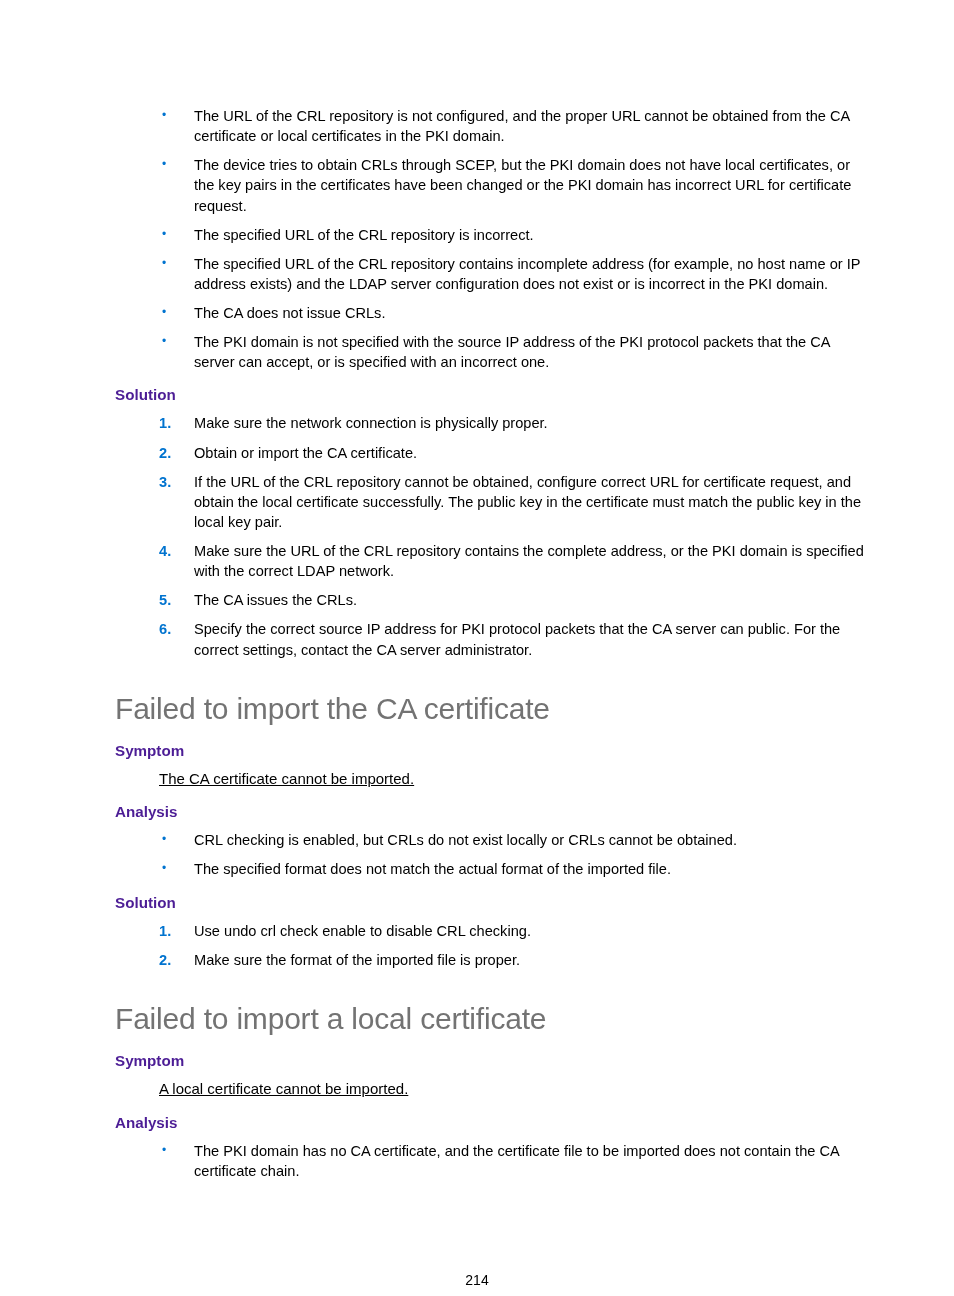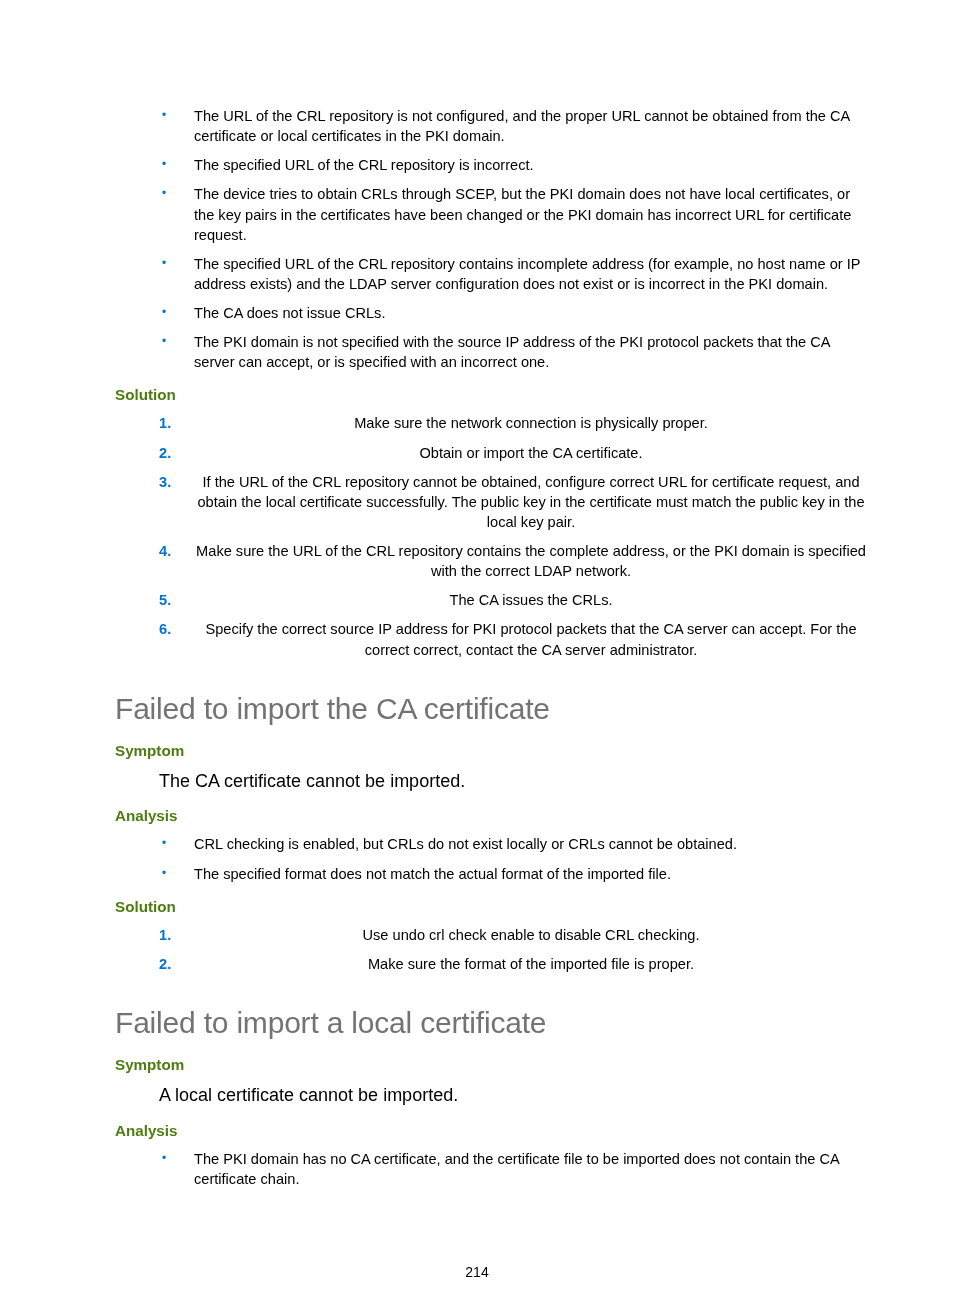--- a/index.html
+++ b/index.html
@@ -31,31 +31,30 @@
   }
   ul.bullets li::before {
     content: "•";
     position: absolute;
     left: 3px;
     top: 1px;
     color: #0073cf;
     font-size: 12px;
   }
   .h3 {
-    color: #4d7c0f;
+    color: #4c1d95;
     font-weight: bold;
     font-size: 15.2px;
     margin: 14px 0 10px 0;
   }
   ol.num {
     list-style: none;
     margin: 0 0 10px 0;
     padding: 0 0 0 44px;
     counter-reset: item;
-    text-align: center;
   }
   ol.num li {
     position: relative;
     padding-left: 35px;
     font-size: 14.6px;
     line-height: 1.38;
     margin-bottom: 9px;
     counter-increment: item;
   }
   ol.num li::before {
@@ -68,57 +67,58 @@
     font-size: 14.6px;
   }
   .h2 {
     color: #737373;
     font-weight: 300;
     font-size: 30px;
     margin: 32px 0 16px 0;
     letter-spacing: -0.2px;
   }
   .bodytext {
-    font-size: 18px;
+    font-size: 15px;
     line-height: 1.38;
     margin: 6px 0 12px 44px;
+    text-decoration: underline;
   }
   .bold { font-weight: normal; }
   .pagenum {
     position: absolute;
-    bottom: 32px;
+    bottom: 24px;
     left: 0;
     width: 100%;
     text-align: center;
     font-size: 14px;
   }
 </style>
 </head>
 <body>
 
 <div class="page">
 
   <ul class="bullets">
     <li>The URL of the CRL repository is not configured, and the proper URL cannot be obtained from the CA certificate or local certificates in the PKI domain.</li>
+    <li>The device tries to obtain CRLs through SCEP, but the PKI domain does not have local certificates, or the key pairs in the certificates have been changed or the PKI domain has incorrect URL for certificate request.</li>
     <li>The specified URL of the CRL repository is incorrect.</li>
-    <li>The device tries to obtain CRLs through SCEP, but the PKI domain does not have local certificates, or the key pairs in the certificates have been changed or the PKI domain has incorrect URL for certificate request.</li>
     <li>The specified URL of the CRL repository contains incomplete address (for example, no host name or IP address exists) and the LDAP server configuration does not exist or is incorrect in the PKI domain.</li>
     <li>The CA does not issue CRLs.</li>
     <li>The PKI domain is not specified with the source IP address of the PKI protocol packets that the CA server can accept, or is specified with an incorrect one.</li>
   </ul>
 
   <div class="h3">Solution</div>
 
   <ol class="num">
     <li>Make sure the network connection is physically proper.</li>
     <li>Obtain or import the CA certificate.</li>
     <li>If the URL of the CRL repository cannot be obtained, configure correct URL for certificate request, and obtain the local certificate successfully. The public key in the certificate must match the public key in the local key pair.</li>
     <li>Make sure the URL of the CRL repository contains the complete address, or the PKI domain is specified with the correct LDAP network.</li>
     <li>The CA issues the CRLs.</li>
-    <li>Specify the correct source IP address for PKI protocol packets that the CA server can accept. For the correct correct, contact the CA server administrator.</li>
+    <li>Specify the correct source IP address for PKI protocol packets that the CA server can public. For the correct settings, contact the CA server administrator.</li>
   </ol>
 
   <div class="h2">Failed to import the CA certificate</div>
 
   <div class="h3">Symptom</div>
   <div class="bodytext">The CA certificate cannot be imported.</div>
 
   <div class="h3">Analysis</div>
   <ul class="bullets">
     <li>CRL checking is enabled, but CRLs do not exist locally or CRLs cannot be obtained.</li>

